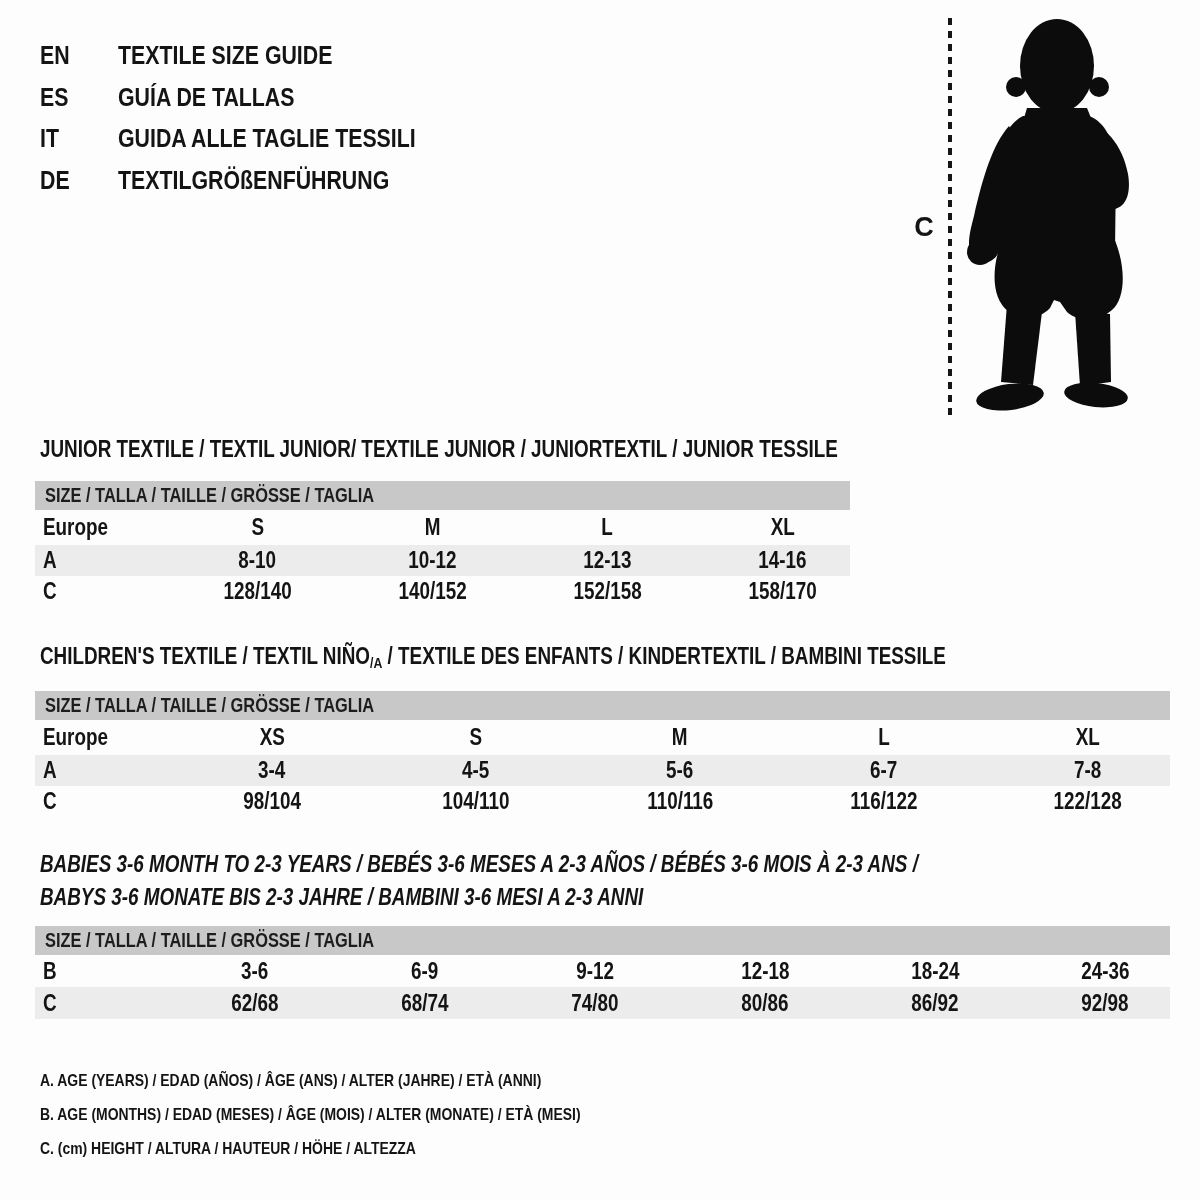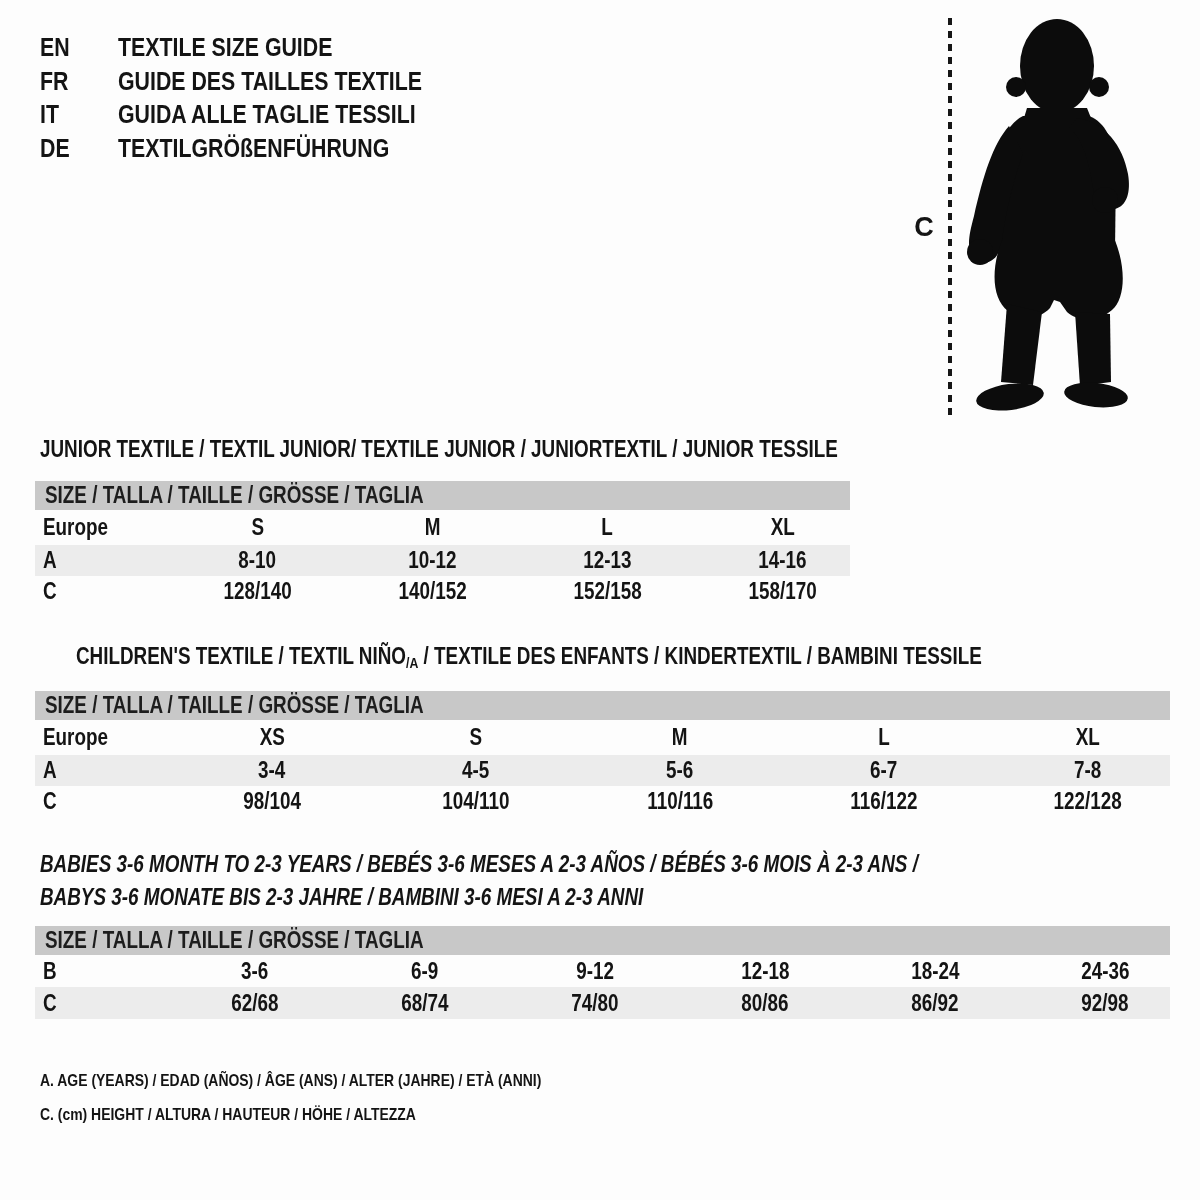--- a/index.html
+++ b/index.html
@@ -8,47 +8,47 @@
     background:#fdfdfd; overflow:hidden;
     font-family:"Liberation Sans", sans-serif;
     font-weight:700; color:#141414;
   }
   
   .cx  { display:inline-block; transform:scaleX(0.82); transform-origin:0 50%; white-space:nowrap; }
   .cxc { display:inline-block; transform:scaleX(0.82); transform-origin:50% 50%; white-space:nowrap; }
 
   
   .lang-header { position:absolute; left:40px; top:31px; }
-  .lang-row { display:flex; height:33.5px; align-items:center; font-size:26px; }
+  .lang-row { display:flex; height:33.5px; align-items:center; font-size:26px;margin-top:8px; }
   .lang-code { width:78px; flex:0 0 auto; }
 
   
   .measure-line {
     position:absolute; left:948px; top:18px; width:4px; height:398px;
     background:repeating-linear-gradient(to bottom, #161616 0 7px, transparent 7px 13px);
   }
   .measure-label { position:absolute; left:908px; top:212px; width:32px; text-align:center; font-size:27px; }
   .silhouette { position:absolute; left:963px; top:16px; width:174px; height:400px; }
 
   
   .section-title { position:absolute; left:40px; font-size:23px; }
   #junior-title   { top:436px; }
-  #children-title { top:643px;margin-left:36px; }
+  #children-title { top:643px; }
   #babies-title   { top:851px; }
   #babies-title .tline { display:block; height:33px;font-style:italic; }
   .subsize { font-size:15px; vertical-align:-4px; }
 
   
   .tbl { position:absolute; left:35px; }
   #junior-tbl   { top:481px; width:815px; }
   #children-tbl { top:691px; width:1135px; }
   #babies-tbl   { top:926px; width:1135px; }
   .tbl-head {
     display:flex; align-items:center; height:29px;
-    background:#c8c8c8; padding-left:10px; font-size:23px; color:#1d1d1d;
+    background:#c8c8c8; padding-left:10px; font-size:20px; color:#1d1d1d;
   }
   .trow { display:flex; align-items:center; font-size:23px;gap:40px; }
   .trow.first { height:35px; }
   .trow.std   { height:31px; }
   #babies-tbl .trow { height:32px; }
   .trow.shaded { background:#ececec; }
   .lab  { width:115px; padding-left:8px; box-sizing:border-box; flex:0 0 auto; }
   .cell { flex:1 1 0; text-align:center; }
 
   
@@ -59,22 +59,22 @@
 <body>
 
 <div class="page">
 
   <div class="lang-header">
     <div class="lang-row">
       <span class="lang-code"><span class="cx">EN</span></span>
       <span class="cx">TEXTILE SIZE GUIDE</span>
     </div>
     <div class="lang-row">
-      <span class="lang-code"><span class="cx">FR</span></span>
-      <span class="cx">GUIDE DES TAILLES TEXTILE</span>
+      <span class="lang-code"><span class="cx">ES</span></span>
+      <span class="cx">GUÍA DE TALLAS</span>
     </div>
     <div class="lang-row">
       <span class="lang-code"><span class="cx">IT</span></span>
       <span class="cx">GUIDA ALLE TAGLIE TESSILI</span>
     </div>
     <div class="lang-row">
       <span class="lang-code"><span class="cx">DE</span></span>
       <span class="cx">TEXTILGRÖßENFÜHRUNG</span>
     </div>
   </div>
@@ -191,17 +191,20 @@
       <div class="cell"><span class="cxc">86/92</span></div>
       <div class="cell"><span class="cxc">92/98</span></div>
     </div>
   </div>
 
   <div class="legend">
     <div class="legend-line">
         <span class="cx">A. AGE (YEARS) / EDAD (AÑOS) / ÂGE (ANS) / ALTER (JAHRE) / ETÀ (ANNI)</span>
       </div>
     <div class="legend-line">
+        <span class="cx">B. AGE (MONTHS) / EDAD (MESES) / ÂGE (MOIS) / ALTER (MONATE) / ETÀ (MESI)</span>
+      </div>
+    <div class="legend-line">
         <span class="cx">C. (cm) HEIGHT / ALTURA / HAUTEUR / HÖHE / ALTEZZA</span>
       </div>
   </div>
 
 </div>
 
 </body></html>

